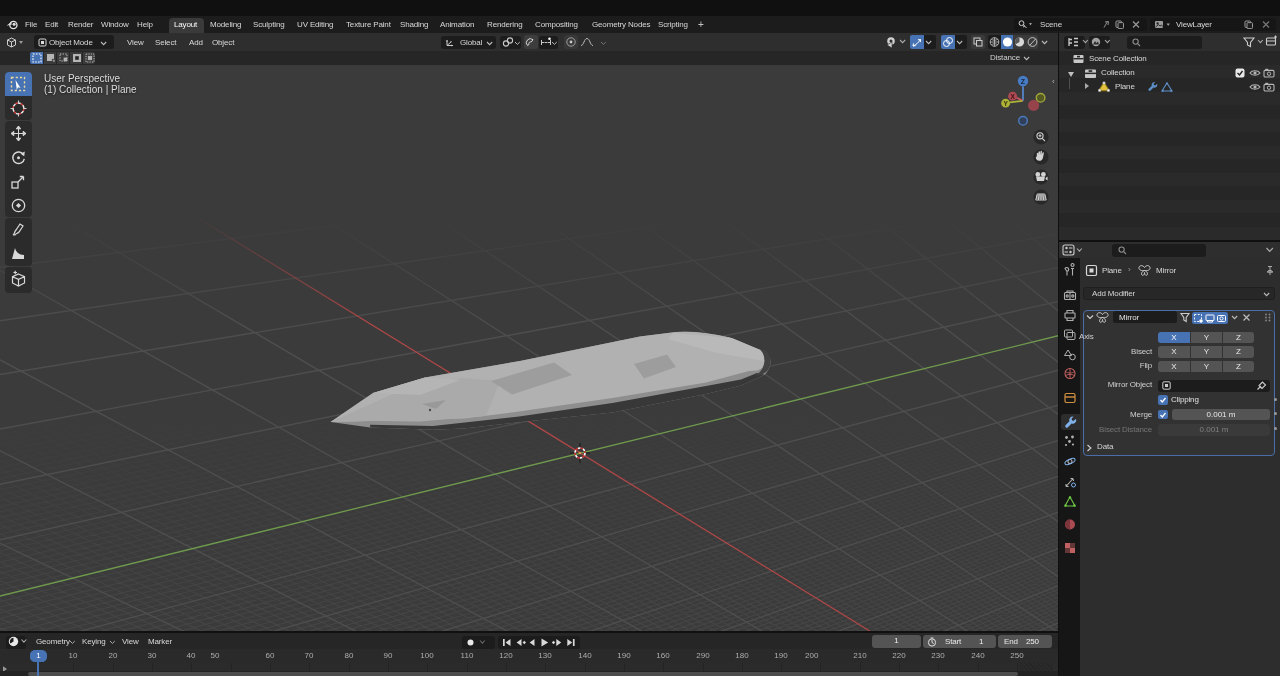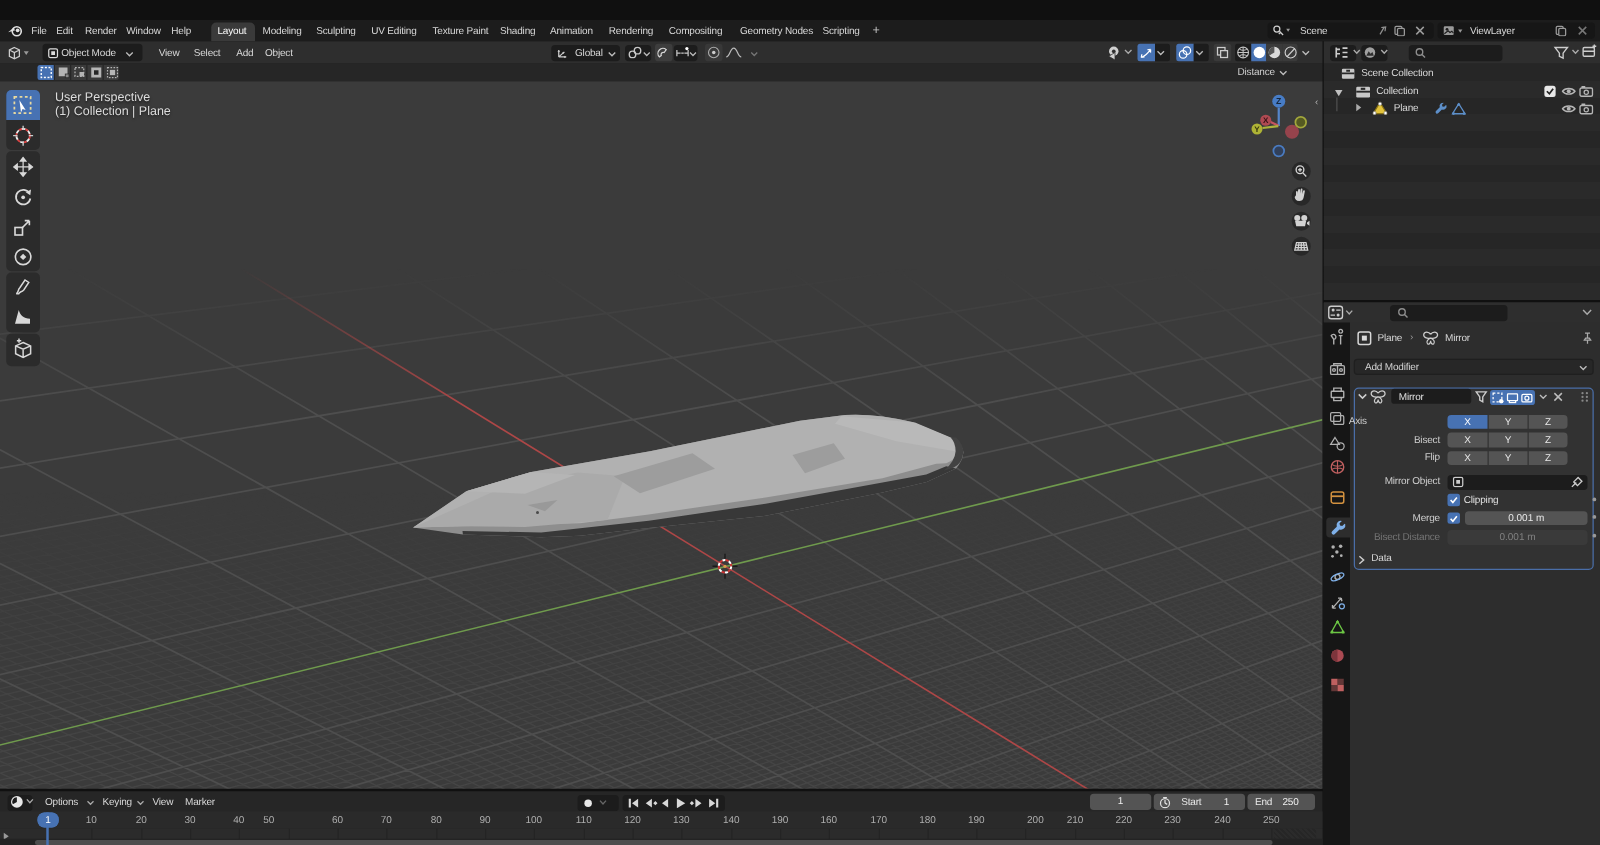--- a/index.html
+++ b/index.html
@@ -620,21 +620,21 @@
 
 </div>
 
 <div class="abs" style="left:0;top:633px;width:1058px;height:43px;background:#262626">
   <div class="abs pill" style="left:6px;top:2.5px;width:20px;height:13px"></div>
   <svg class="abs" style="left:8px;top:3px" width="20" height="11" viewBox="0 0 20 11">
     <circle cx="5.5" cy="5.5" r="4.7" fill="#e8e8e8"></circle>
     <path d="M5.5 5.5 L5.5 1.8 A3.7 3.7 0 0 0 2.3 7.4 Z" fill="#1c1c1c"></path>
     <path d="M13.5 3.5 l2.4 2.6 L18.3 3.5" stroke="#aaa" stroke-width="1.1" fill="none"></path>
   </svg>
-  <div class="abs t9" style="left:36px;top:4px">Options</div>
+  <div class="abs t9" style="left:36px;top:4px">Geometry</div>
   <svg class="abs" style="left:69px;top:7px" width="8" height="5" viewBox="0 0 8 5">
         <path d="M1 1 l2.4 2.4 L5.8 1" stroke="#aaa" stroke-width="1" fill="none"></path>
       </svg>
   <div class="abs t9" style="left:82px;top:4px">Keying</div>
   <svg class="abs" style="left:109px;top:7px" width="8" height="5" viewBox="0 0 8 5">
         <path d="M1 1 l2.4 2.4 L5.8 1" stroke="#aaa" stroke-width="1" fill="none"></path>
       </svg>
   <div class="abs t9" style="left:122px;top:4px">View</div>
   <div class="abs t9" style="left:148px;top:4px">Marker</div>
   <div class="abs pill" style="left:462px;top:2.5px;width:33px;height:13px"></div>
@@ -676,24 +676,24 @@
         <div class="abs" style="left:294px;top:2px;width:30px;text-align:center;font-size:8px;color:#aeaeae">70</div>
         <div class="abs" style="left:334px;top:2px;width:30px;text-align:center;font-size:8px;color:#aeaeae">80</div>
         <div class="abs" style="left:373px;top:2px;width:30px;text-align:center;font-size:8px;color:#aeaeae">90</div>
         <div class="abs" style="left:412px;top:2px;width:30px;text-align:center;font-size:8px;color:#aeaeae">100</div>
         <div class="abs" style="left:452px;top:2px;width:30px;text-align:center;font-size:8px;color:#aeaeae">110</div>
         <div class="abs" style="left:491px;top:2px;width:30px;text-align:center;font-size:8px;color:#aeaeae">120</div>
         <div class="abs" style="left:530px;top:2px;width:30px;text-align:center;font-size:8px;color:#aeaeae">130</div>
         <div class="abs" style="left:570px;top:2px;width:30px;text-align:center;font-size:8px;color:#aeaeae">140</div>
         <div class="abs" style="left:609px;top:2px;width:30px;text-align:center;font-size:8px;color:#aeaeae">190</div>
         <div class="abs" style="left:648px;top:2px;width:30px;text-align:center;font-size:8px;color:#aeaeae">160</div>
-        <div class="abs" style="left:688px;top:2px;width:30px;text-align:center;font-size:8px;color:#aeaeae">170</div>
+        <div class="abs" style="left:688px;top:2px;width:30px;text-align:center;font-size:8px;color:#aeaeae">290</div>
         <div class="abs" style="left:727px;top:2px;width:30px;text-align:center;font-size:8px;color:#aeaeae">180</div>
         <div class="abs" style="left:766px;top:2px;width:30px;text-align:center;font-size:8px;color:#aeaeae">190</div>
-        <div class="abs" style="left:805px;top:2px;width:30px;text-align:right;font-size:8px;color:#aeaeae">200</div>
+        <div class="abs" style="left:805px;top:2px;width:30px;text-align:left;font-size:8px;color:#aeaeae">200</div>
         <div class="abs" style="left:845px;top:2px;width:30px;text-align:center;font-size:8px;color:#aeaeae">210</div>
         <div class="abs" style="left:884px;top:2px;width:30px;text-align:center;font-size:8px;color:#aeaeae">220</div>
         <div class="abs" style="left:923px;top:2px;width:30px;text-align:center;font-size:8px;color:#aeaeae">230</div>
         <div class="abs" style="left:963px;top:2px;width:30px;text-align:center;font-size:8px;color:#aeaeae">240</div>
         <div class="abs" style="left:1002px;top:2px;width:30px;text-align:center;font-size:8px;color:#aeaeae">250</div>
     <div class="abs" style="left:30px;top:1px;width:17px;height:11.5px;background:#4772b3;border-radius:5.5px;text-align:center;font-size:8px;line-height:11.5px;color:#fff">1</div>
   </div>
 
   <div class="abs" style="left:0;top:30px;width:1058px;height:13px;background:#2b2b2b">
     <div class="abs" style="left:73px;top:0;width:1px;height:8px;background:#242424"></div>

